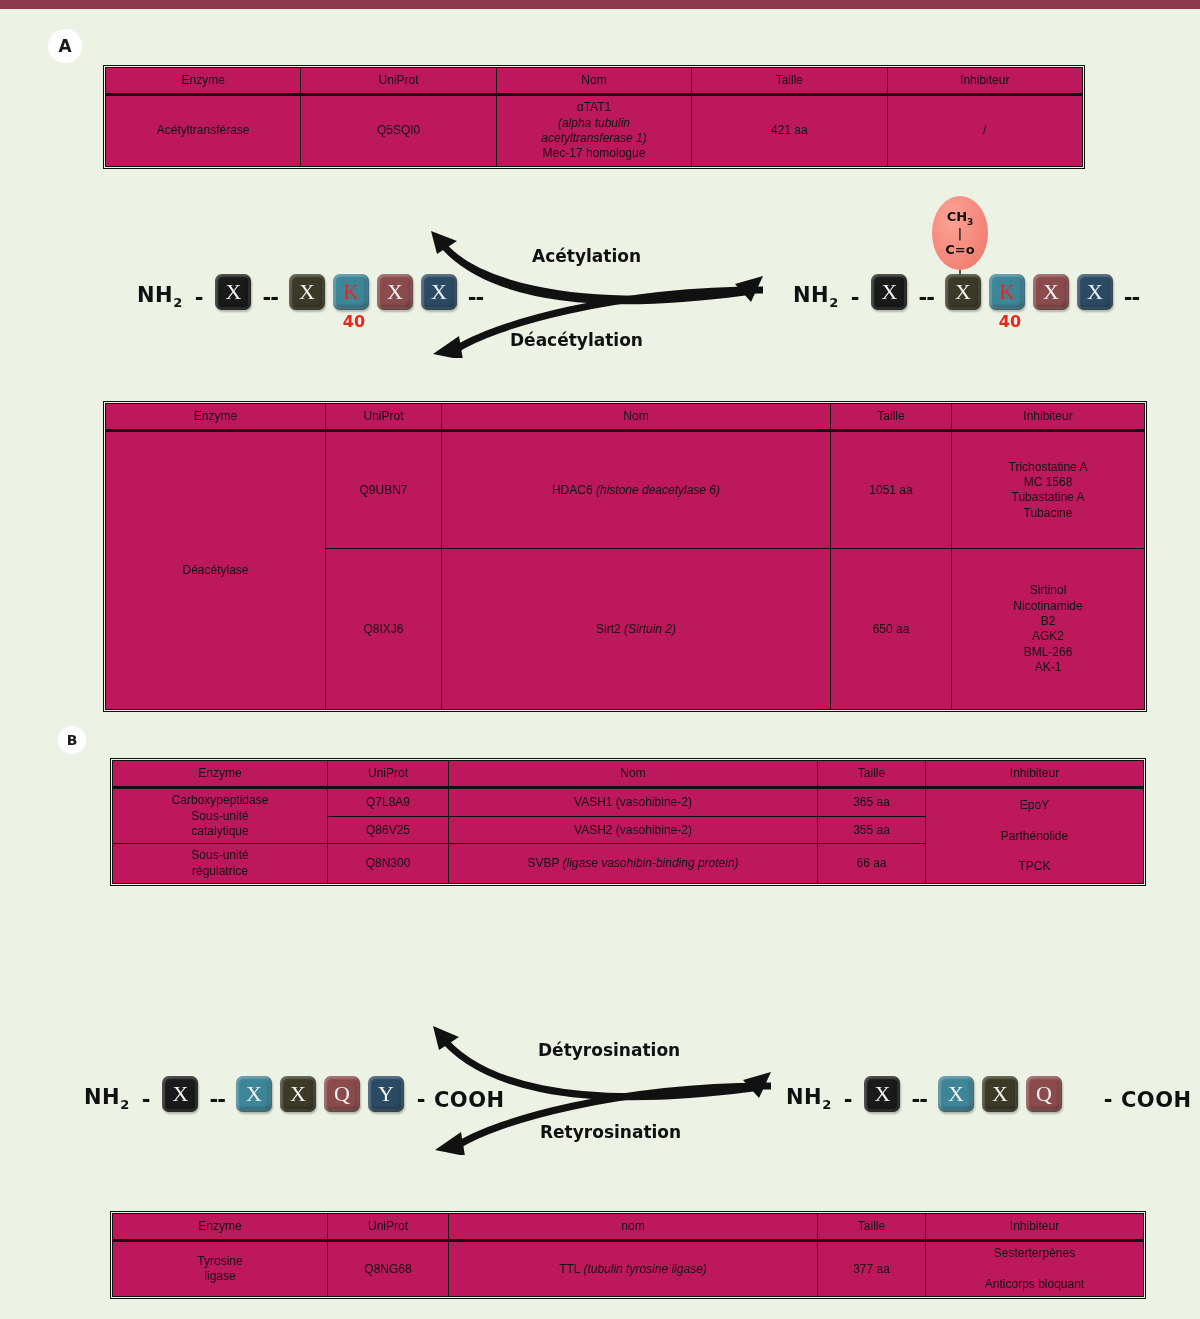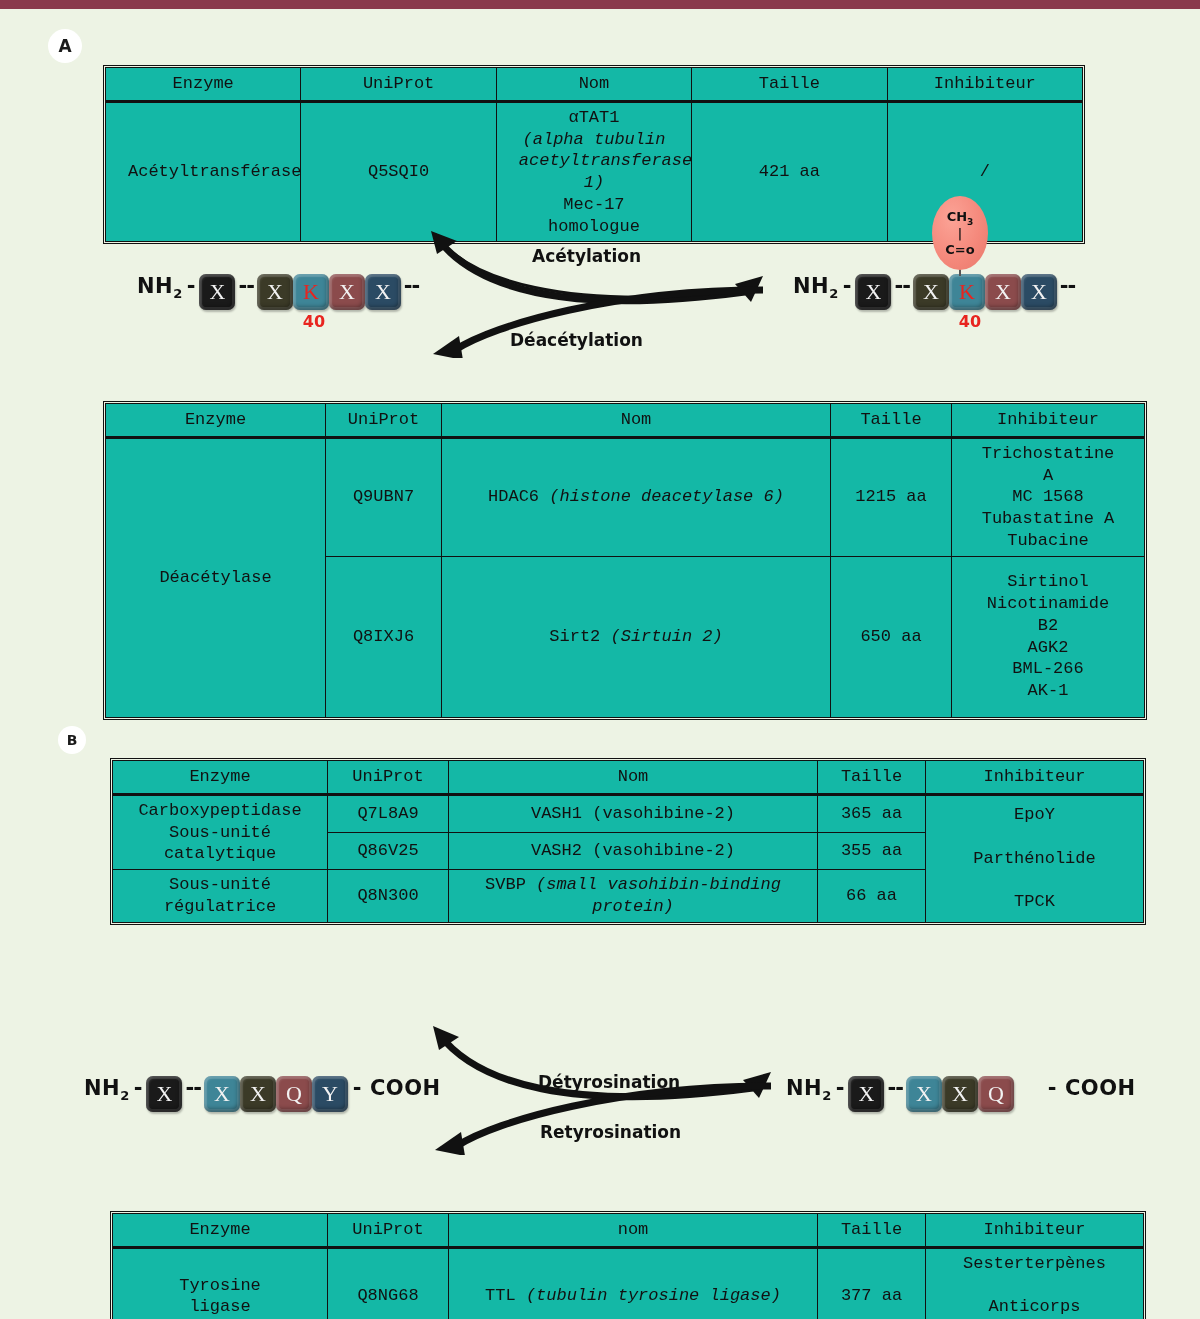--- a/index.html
+++ b/index.html
@@ -28,23 +28,23 @@
     color: #1a1a1a;
     font-family: "DejaVu Sans", sans-serif;
   }
   #label-a { left: 48px; top: 29px; }
   #label-b { left: 58px; top: 726px; width: 28px; height: 28px; font-size: 14px; }
 
   
   table.enz {
     position: absolute;
     border-collapse: collapse;
-    background: #14b8a6;
-    font-family: Liberation Mono, monospace;
-    font-size: 17px;
+    background: #be185d;
+    font-family: Liberation Sans, sans-serif;
+    font-size: 12px;
     color: #111;
     table-layout: fixed;
   }
   table.enz td, table.enz th {
     border: 1.5px solid #111;
     text-align: center;
     vertical-align: middle;
     font-weight: normal;
     padding: 4px 22px;
     line-height: 1.28;
@@ -92,23 +92,24 @@
   #table-b2 .c-nom { width: 356px; }
   #table-b2 .c-tai { width: 95px; }
   #table-b2 .c-inh { width: 205px; }
 
   .multi { white-space: pre-line; }
 
   
   .seq {
     position: absolute;
     display: flex;
-    align-items: flex-start;
-    font-family: "DejaVu Sans", sans-serif;
-    font-weight: bold;
+    align-items: flex-end;
+    font-family: "DejaVu Sans", sans-serif;
+    font-weight: bold;
+    gap: 8px;
   }
   .term {
     font-size: 21px;
     color: #111;
     letter-spacing: 0.5px;
     white-space: nowrap;
   }
   .term sub { font-size: 13px; }
   .dash1 { font-size: 21px; color:#111; padding: 0 4px; }
   .dash2 { font-size: 21px; color:#111; letter-spacing:-1px; padding: 0 3px; }
@@ -253,21 +254,21 @@
       <th class="c-nom">Nom</th>
       <th class="c-tai">Taille</th>
       <th class="c-inh">Inhibiteur</th>
     </tr>
   </thead>
   <tbody>
     <tr>
       <td class="c-enz" rowspan="2">Déacétylase</td>
       <td class="c-uni">Q9UBN7</td>
       <td class="c-nom"><span>HDAC6 </span><span class="ital">(histone deacetylase 6)</span></td>
-      <td class="c-tai">1215 aa</td>
+      <td class="c-tai">1051 aa</td>
       <td class="c-inh multi">Trichostatine A
 MC 1568
 Tubastatine A
 Tubacine</td>
     </tr>
     <tr>
       <td class="c-uni">Q8IXJ6</td>
       <td class="c-nom"><span>Sirt2 </span><span class="ital">(Sirtuin 2)</span></td>
       <td class="c-tai">650 aa</td>
       <td class="c-inh multi">Sirtinol
@@ -306,21 +307,21 @@
     </tr>
     <tr>
       <td class="c-uni">Q86V25</td>
       <td class="c-nom"><span>VASH2 (vasohibine-2)</span><span class="ital"></span></td>
       <td class="c-tai">355 aa</td>
     </tr>
     <tr>
       <td class="c-enz multi">Sous-unité
 régulatrice</td>
       <td class="c-uni">Q8N300</td>
-      <td class="c-nom"><span>SVBP </span><span class="ital">(small vasohibin-binding protein)</span></td>
+      <td class="c-nom"><span>SVBP </span><span class="ital">(ligase vasohibin-binding protein)</span></td>
       <td class="c-tai">66 aa</td>
     </tr>
   </tbody>
 </table>
 
 <div class="seq" id="seq-b-left" style="left:84px; top:1076px;">
   <span class="term">NH<sub>2</sub></span>
   <span class="dash1">-</span>
   <span class="aa" style="background:#1a1a1a">X</span>
   <span class="dash2">--</span>
@@ -342,21 +343,21 @@
   <span class="term" style="padding-left:34px;">- COOH</span>
 </div>
 
 <svg class="arrows" style="left:415px; top:1020px;" width="380" height="135" viewBox="0 0 380 135">
   <path d="M 24 14 C 62 64, 155 92, 338 68" fill="none" stroke="#111" stroke-width="7"></path>
   <polygon points="18,6 44,17 24,30" fill="#111"></polygon>
   <polygon points="356,52 344,78 328,60" fill="#111"></polygon>
   <path d="M 42 126 C 82 100, 205 66, 356 66" fill="none" stroke="#111" stroke-width="7"></path>
   <polygon points="20,130 46,112 50,136" fill="#111"></polygon>
 </svg>
-<div class="rxn-label" style="left:538px; top:1040px;margin-top:32px;">Détyrosination</div>
+<div class="rxn-label" style="left:538px; top:1040px;">Détyrosination</div>
 <div class="rxn-label" style="left:540px; top:1122px;">Retyrosination</div>
 
 <table class="enz" id="table-b2">
   <thead>
     <tr>
       <th class="c-enz">Enzyme</th>
       <th class="c-uni">UniProt</th>
       <th class="c-nom">nom</th>
       <th class="c-tai">Taille</th>
       <th class="c-inh">Inhibiteur</th>

